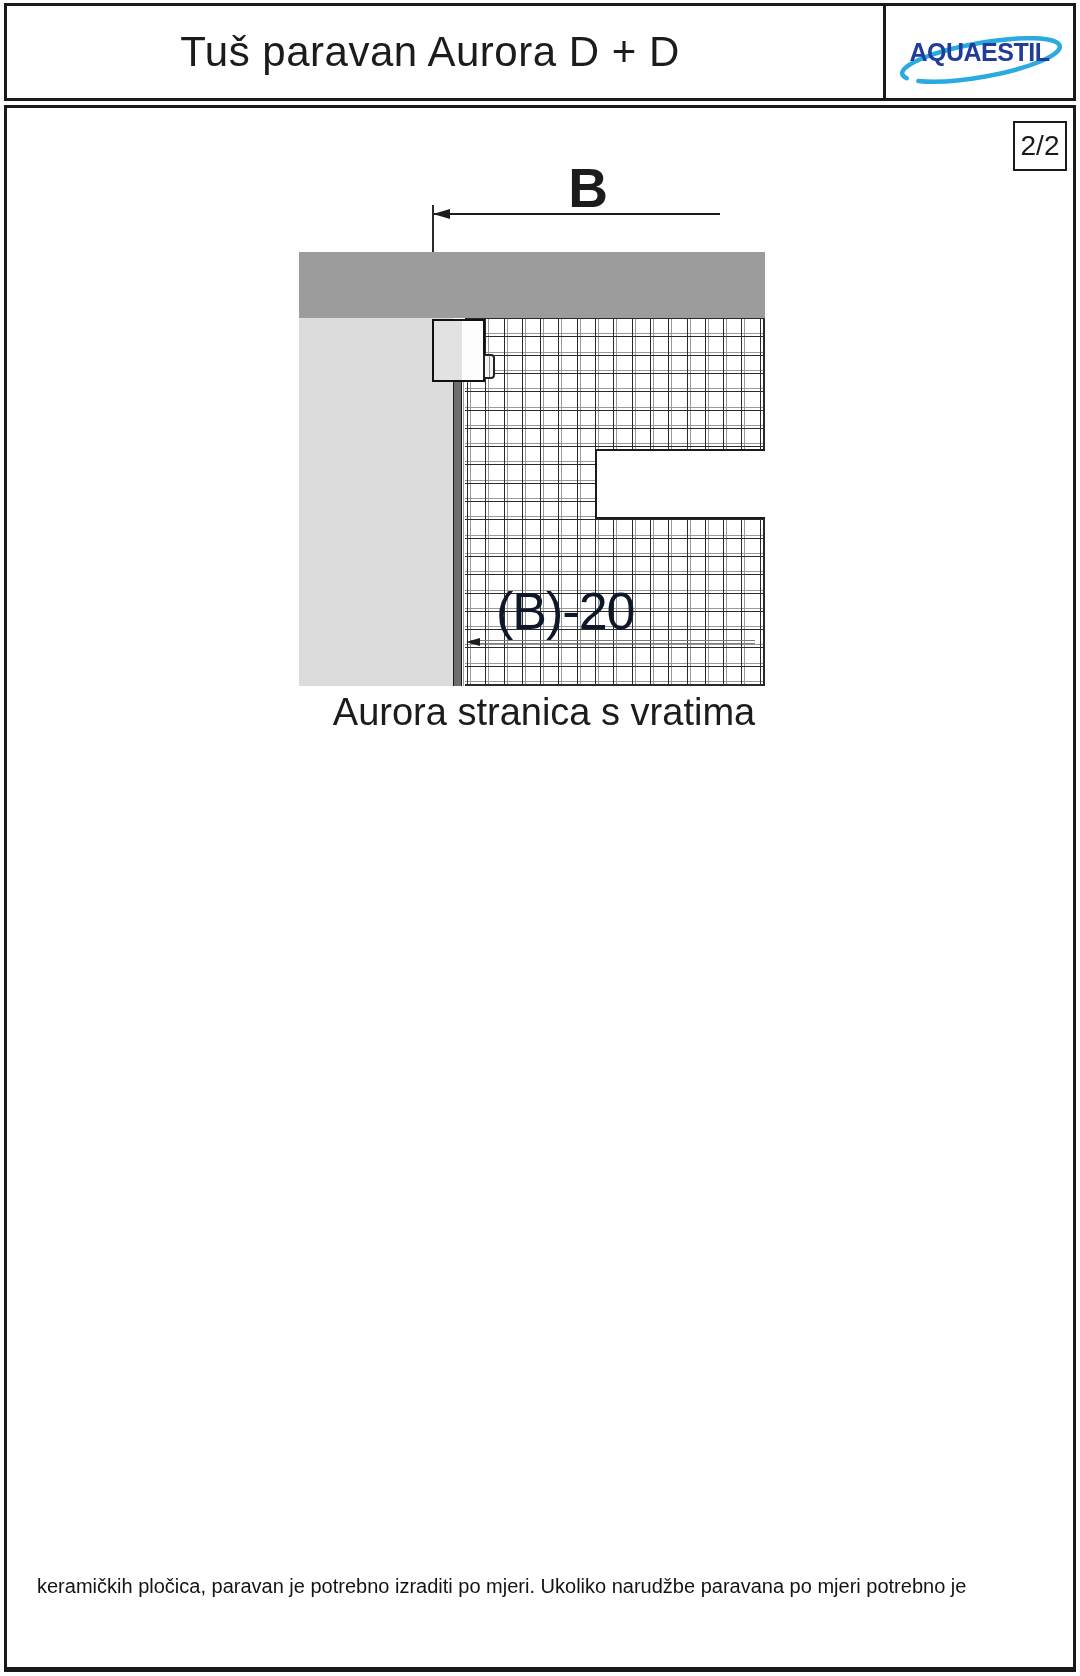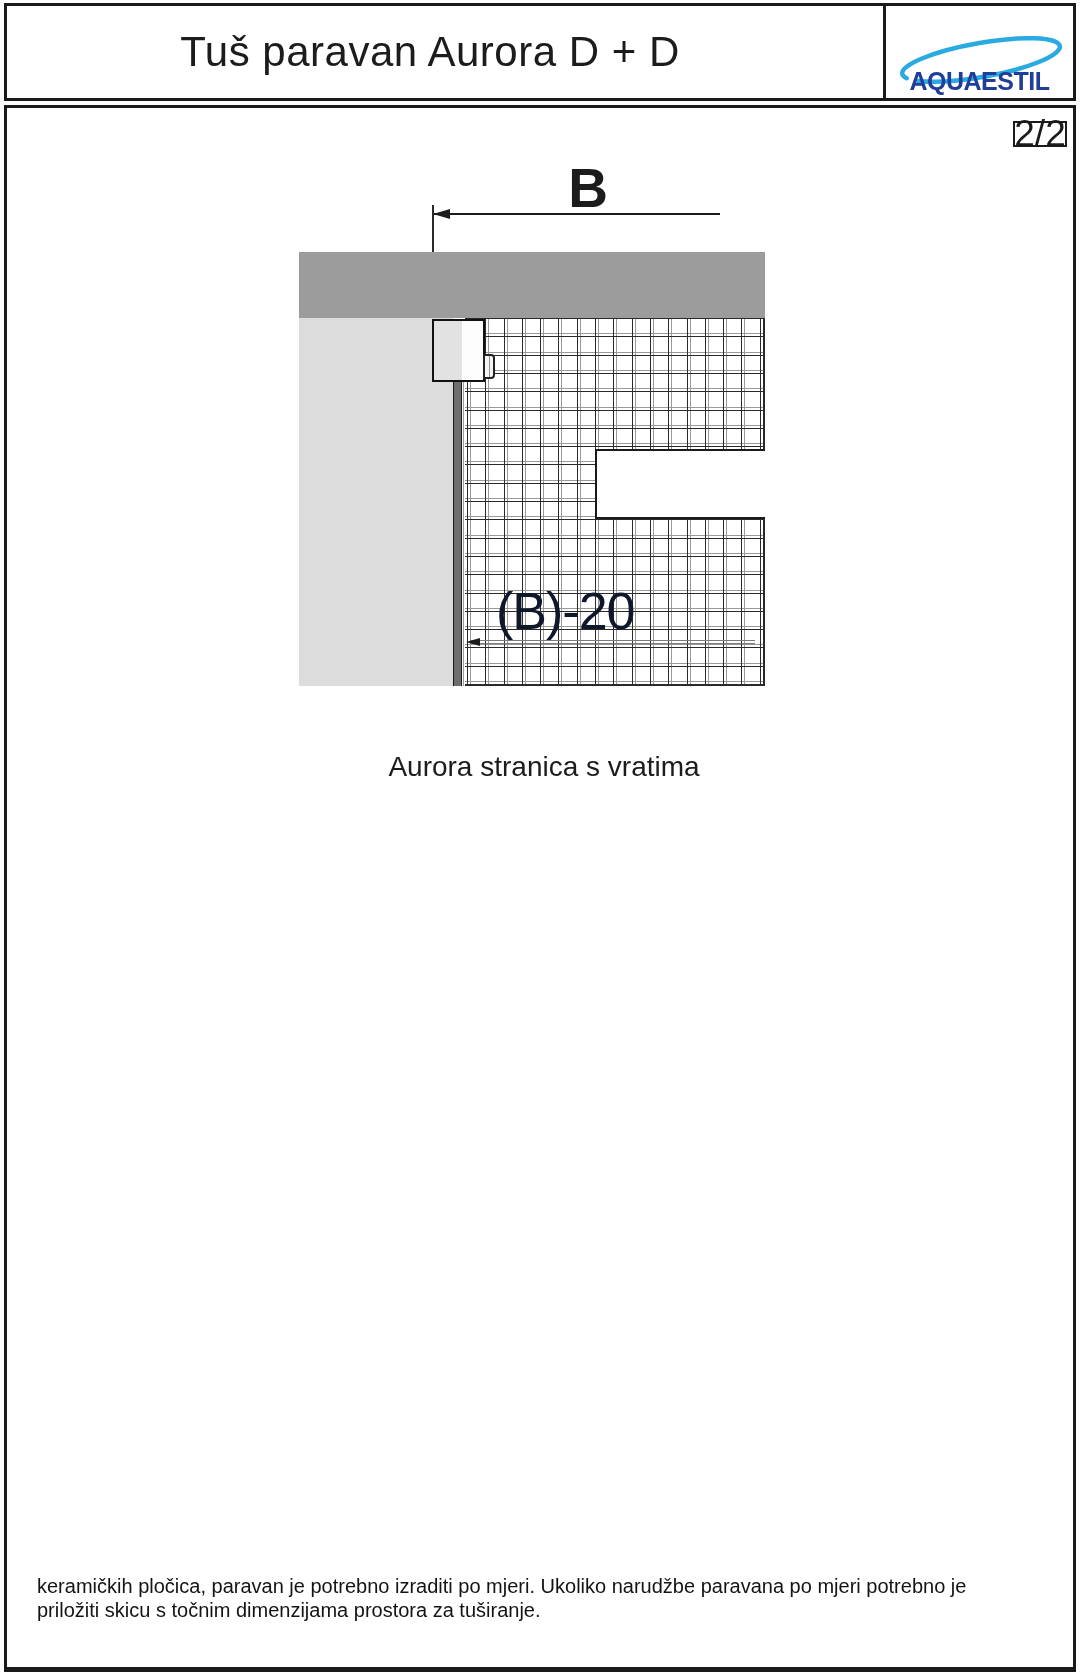--- a/index.html
+++ b/index.html
@@ -19,28 +19,28 @@
     padding-right:30px;
   }
   .doc-title { font-size:42px; font-weight:400; color:#1c1c1c; letter-spacing:0.5px; }
   .logo-cell {
     width:190px; border-left:3px solid #1a1a1a; position:relative;
   }
   .logo-swoosh { position:absolute; left:3px; top:25px; }
   .logo-text {
     position:absolute; left:0; top:0; width:100%; height:100%;
     display:flex; align-items:center; justify-content:center;
-    font-size:25px; font-weight:700; color:#1F3D99; letter-spacing:-0.5px;margin-top:29px;
+    font-size:25px; font-weight:700; color:#1F3D99; letter-spacing:-0.5px;
   }
 
   
   .page-num-box {
-    position:absolute; left:1013px; top:121px; width:54px; height:26px;
+    position:absolute; left:1013px; top:121px; width:54px; height:50px;
     border:2px solid #1a1a1a; display:flex; align-items:center; justify-content:center;
-    font-size:37px; color:#1a1a1a; background:#fff;
+    font-size:28px; color:#1a1a1a; background:#fff;
   }
 
   
   .content-box {
     position:absolute; left:4px; top:105px; width:1072px; height:1567px;
     border:3px solid #1a1a1a; border-bottom-width:5px;
   }
 
   
   .dim-label-top {
@@ -97,22 +97,22 @@
   .dim-line-inner {
     position:absolute; left:470px; top:640px; width:285px; height:4px;
     border-top:1px solid #7a7a7a; border-bottom:1px solid #7a7a7a;
   }
   .arrowhead-inner {
     position:absolute; left:466px; top:638px; width:0; height:0;
     border-top:4px solid transparent; border-bottom:4px solid transparent;
     border-right:14px solid #1c1c1c;
   }
   .drawing-caption {
-    position:absolute; left:304px; top:751px; width:480px; text-align:center;
-    font-size:28px; font-weight:400; color:#1c1c1c;
+    position:absolute; left:304px; top:691px; width:480px; text-align:center;
+    font-size:38px; font-weight:400; color:#1c1c1c;
   }
 
   
   .footnote {
     position:absolute; left:27px; top:1574px; width:1032px;
     font-size:20px; line-height:24px; color:#141414;
   }
   .footnote .cont { padding-left:10px; }
 </style>
 </head>
@@ -156,16 +156,15 @@
 
     <div class="dim-label-inner">(B)-20</div>
     <div class="dim-line-inner"></div>
     <div class="arrowhead-inner"></div>
 
     <div class="drawing-caption">Aurora stranica s vratima</div>
   </div>
 
   <div class="footnote">
     <div class="cont">keramičkih pločica, paravan je potrebno izraditi po mjeri. Ukoliko narudžbe paravana po mjeri potrebno je</div>
-    <div class="cont">priložiti skicu s točnim dimenzijama prostora za tuširanje.</div>
   </div>
 
 </div>
 
 </body></html>

